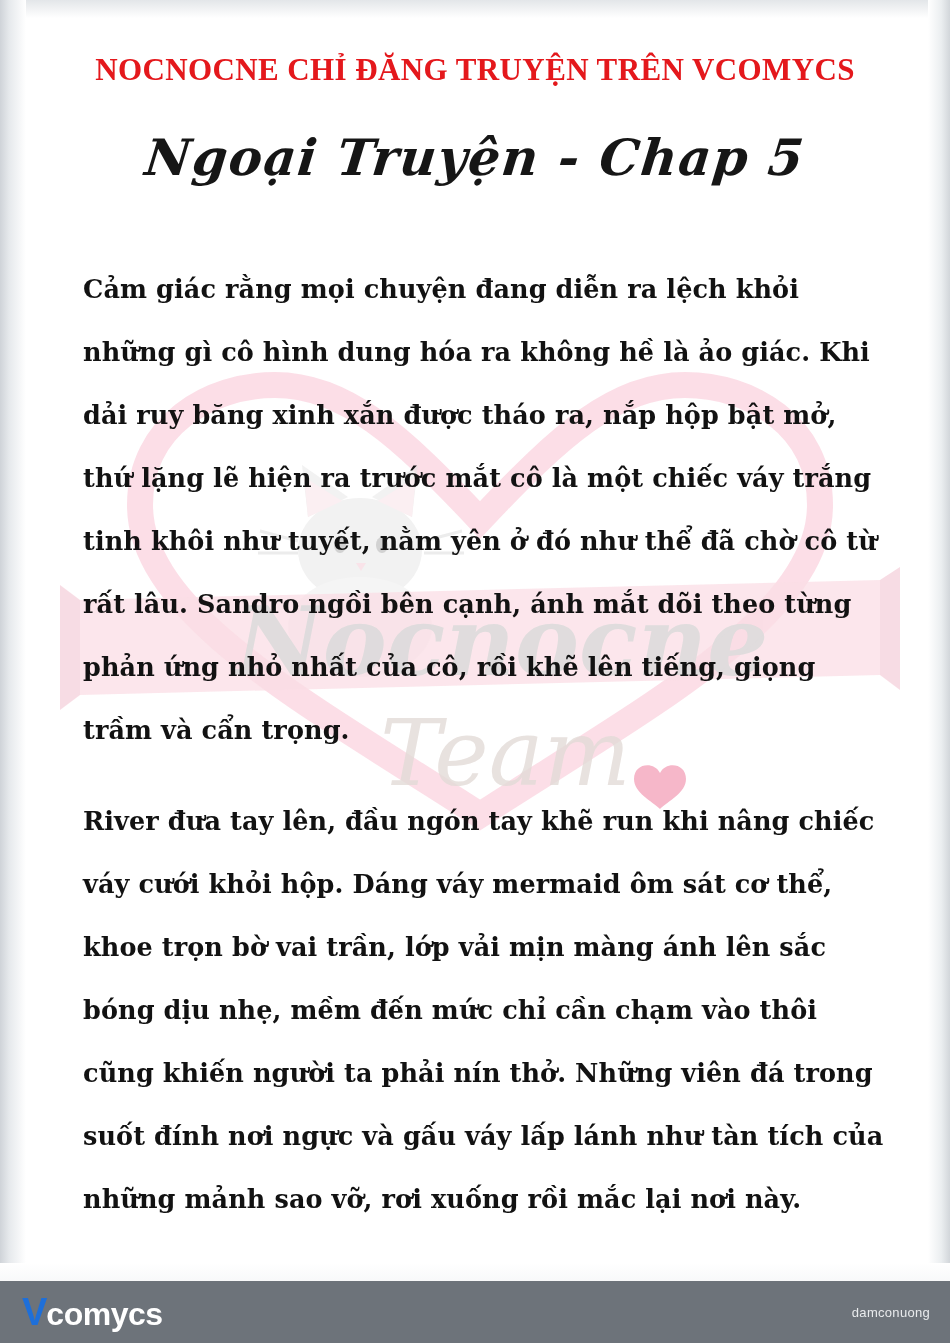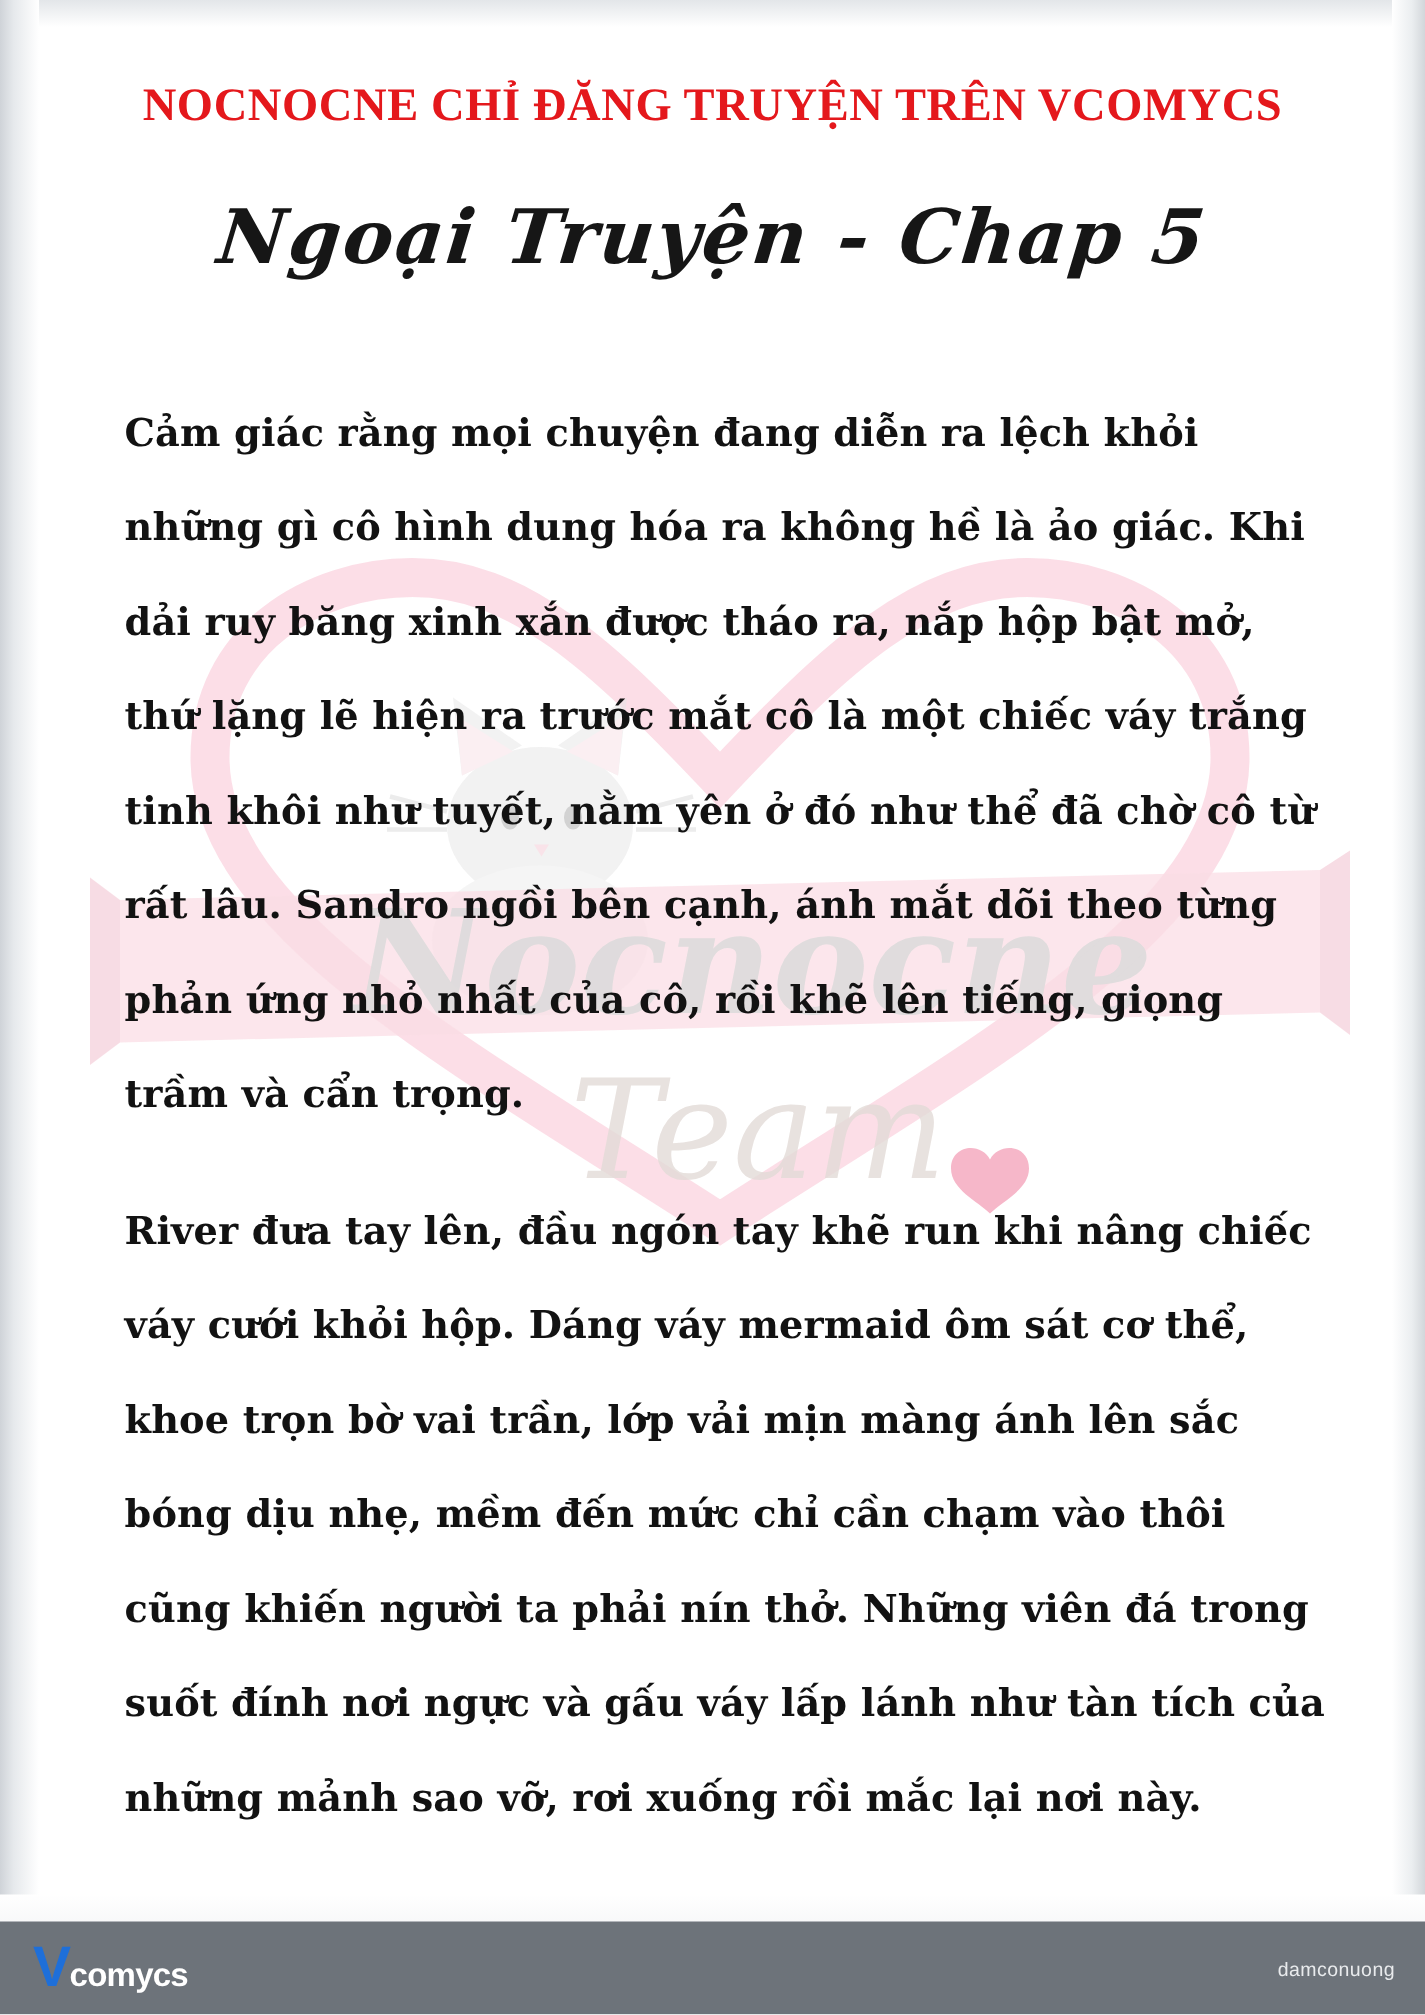--- a/index.html
+++ b/index.html
@@ -136,21 +136,21 @@
     color: #ffffff;
     font-family: "Liberation Sans", sans-serif;
   }
   .footer-logo .v {
     font-size: 38px;
     font-weight: bold;
     color: #1e6fd9;
     letter-spacing: -1px;
   }
   .footer-logo .rest {
-    font-size: 22px;
+    font-size: 32px;
     font-weight: bold;
     color: #ffffff;
     letter-spacing: -0.5px;
   }
   .footer-right {
     margin-right: 20px;
     color: #e9ebed;
     font-family: "Liberation Sans", sans-serif;
     font-size: 13px;
     letter-spacing: 0.3px;

